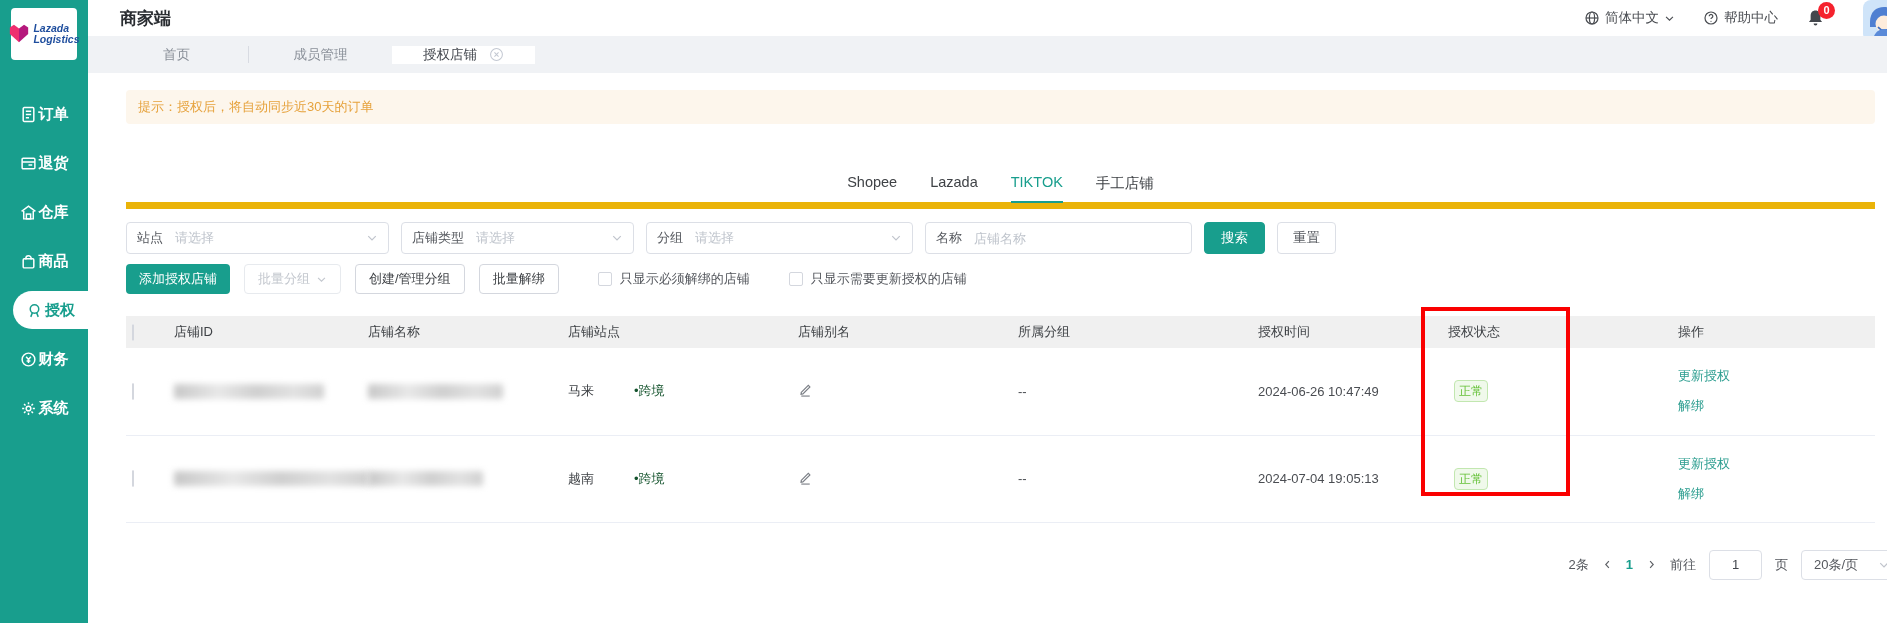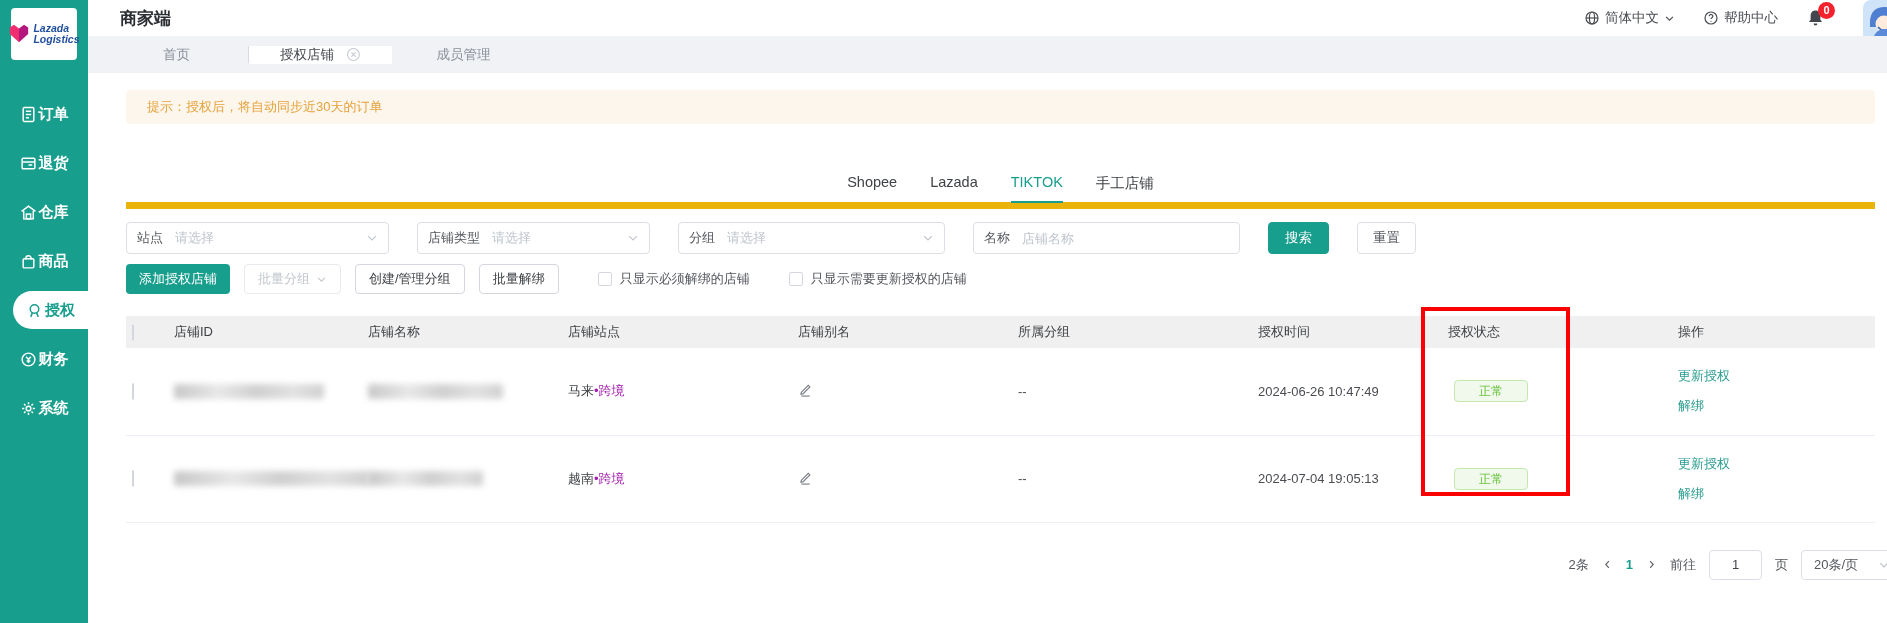--- a/index.html
+++ b/index.html
@@ -36,28 +36,28 @@
   
   .tabbar { height:37px; background:var(--tabbar-bg,#f0f2f5); display:flex; align-items:center; padding-left:17px; }
   .tab { width:143px; display:flex; align-items:center; justify-content:center; gap:12px;
     font-size:13.5px; color:#8a9099; cursor:pointer; }
   .tab.active { background:#fff; color:#41454c; }
   .tab-sep { width:1px; height:17px; background:#d8dbe2; align-self:center; }
 
   
   .content { flex:1; padding:0 12px 0 38px; }
   .alert { margin-top:17px; height:34px; background:var(--alert-bg,#fdf6ec); border-radius:4px;
-    display:flex; align-items:center; padding-left:21px; color:var(--alert-text,#e6a23c); font-size:13px; }
+    display:flex; align-items:center; padding-left:12px; color:var(--alert-text,#e6a23c); font-size:13px; }
 
   .platform-tabs { margin-top:50px; display:flex; gap:33px; border-bottom:7px solid #eab308;justify-content:center; }
   .ptab { padding-bottom:9px; font-size:14.5px; color:#3f4246; cursor:pointer; }
   .ptab.active { color:var(--teal,#189e8d); border-bottom:2px solid var(--teal,#189e8d); margin-bottom:-1px; }
 
   
-  .filter-row { margin-top:13px; display:flex; align-items:center; gap:28px; }
+  .filter-row { margin-top:13px; display:flex; align-items:center; gap:12px; }
   .field-box { height:32px; border:1px solid #dcdfe6; border-radius:4px; background:#fff;
     display:flex; align-items:center; padding:0 10px; font-size:13px; cursor:pointer; }
   .field-label { color:#55585e; margin-right:12px; white-space:nowrap; }
   .field-placeholder { color:#bfc4cc; flex:1; white-space:nowrap; }
   .w-site{width:263px}.w-type{width:233px}.w-group{width:267px}.w-name{width:267px}
   .name-input { border:none; outline:none; flex:1; min-width:0; font-size:13px; font-family:inherit; color:#41454c; }
   .name-input::placeholder { color:#bfc4cc; }
   .btn { height:32px; border-radius:4px; font-size:13.5px; display:flex; align-items:center;
     justify-content:center; cursor:pointer; font-family:inherit; }
   .btn-search { width:61px; background:var(--teal,#189e8d); border:1px solid var(--teal,#189e8d); color:#fff; }
@@ -77,24 +77,24 @@
   
   .shops-table { margin-top:22px; width:100%; border-collapse:collapse; table-layout:fixed; font-size:13px; }
   .shops-table th { background:var(--header-row-bg,#f0f0f0); height:32px; font-weight:normal;
     text-align:left; padding-left:8px; color:#3f4246; }
   .shops-table td { height:87px; border-bottom:1px solid #ebeef5; padding-left:8px;
     color:#4a4d52; vertical-align:middle; }
   .col-check { padding-left:6px !important; }
   .blur-bar { height:15px; border-radius:2px; filter:blur(3px);
     background:linear-gradient(90deg,#c7c7c7,#e8e8e8 30%,#cfcfcf 55%,#e2e2e2 80%,#d0d0d0); }
   .site-name { color:#3f4246; }
-  .site-tag { color:#a21caf; }
+  .site-tag { color:#14532d;margin-left:40px; }
   .status-badge { display:inline-block; margin-left:6px; background:var(--status-green-bg,#f0f9eb);
     border:1px solid var(--status-green-border,#c2e7b0); color:var(--status-green,#67c23a);
-    font-size:12px; line-height:20px; padding:0 24px; border-radius:4px; }
+    font-size:12px; line-height:20px; padding:0 4px; border-radius:4px; }
   .action-link { color:var(--link,#2b9d8f); cursor:pointer; width:max-content; }
   .action-link.second { margin-top:12px; }
   .edit-wrap { cursor:pointer; display:inline-flex; }
 
   
   .pagination { margin-top:27px; display:flex; align-items:center; justify-content:flex-end;
     gap:13px; font-size:13px; color:#55585e; }
   .page-arrow { display:flex; align-items:center; cursor:pointer; color:#5e6166; }
   .page-num { color:var(--teal,#189e8d); font-weight:bold; cursor:pointer; }
   .goto-input { width:53px; height:30px; border:1px solid #dcdfe6; border-radius:4px;
@@ -241,31 +241,31 @@
             </svg>
         </div>
       </div>
     </header>
 
     <div class="tabbar">
       <div class="tab">
         <span>首页</span>
       </div>
       <div class="tab-sep"></div>
+      <div class="tab">
+        <span>成员管理</span>
+      </div>
       <div class="tab active">
         <span>授权店铺</span>
         <span style="display:flex">
             <svg width="15" height="15" viewBox="0 0 16 16" fill="none" stroke="#c3c8d2" stroke-width="1.1">
               <circle cx="8" cy="8" r="6.3"></circle>
               <path d="M5.8 5.8l4.4 4.4M10.2 5.8l-4.4 4.4"></path>
             </svg>
           </span>
-      </div>
-      <div class="tab">
-        <span>成员管理</span>
       </div>
     </div>
 
     <div class="content">
 
       <div class="alert">
         <span>提示：授权后，将自动同步近30天的订单</span>
       </div>
 
       <div class="platform-tabs">

